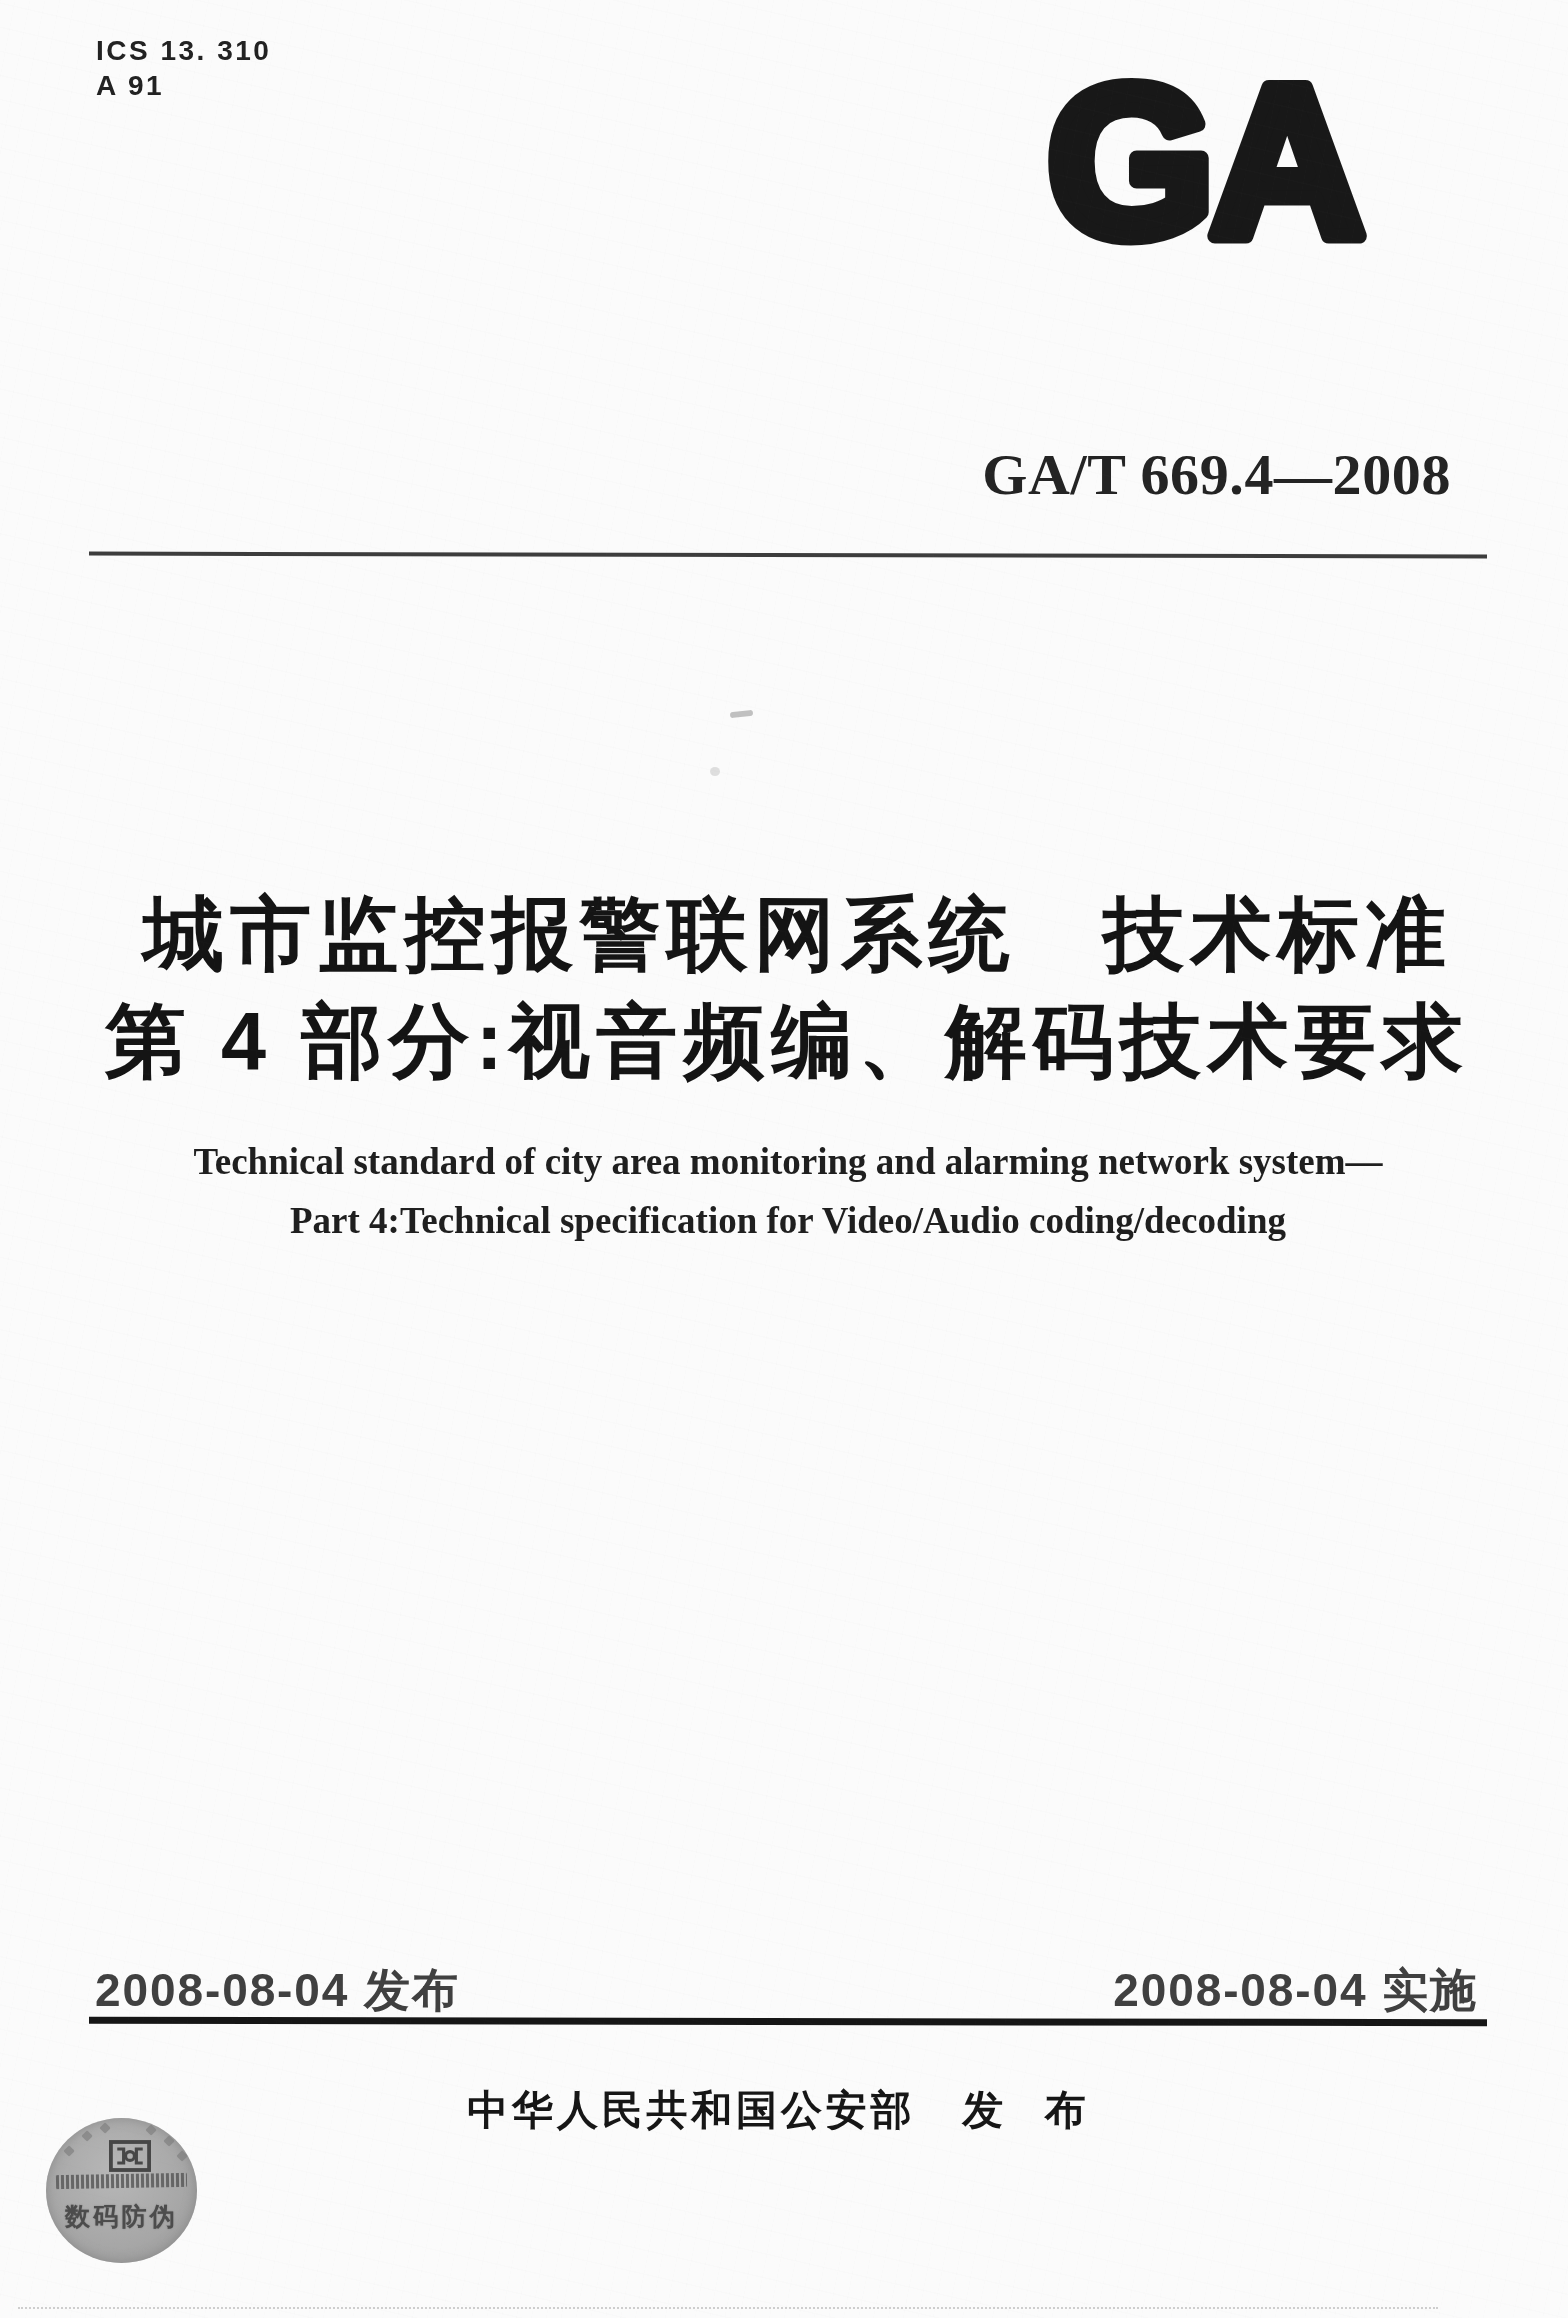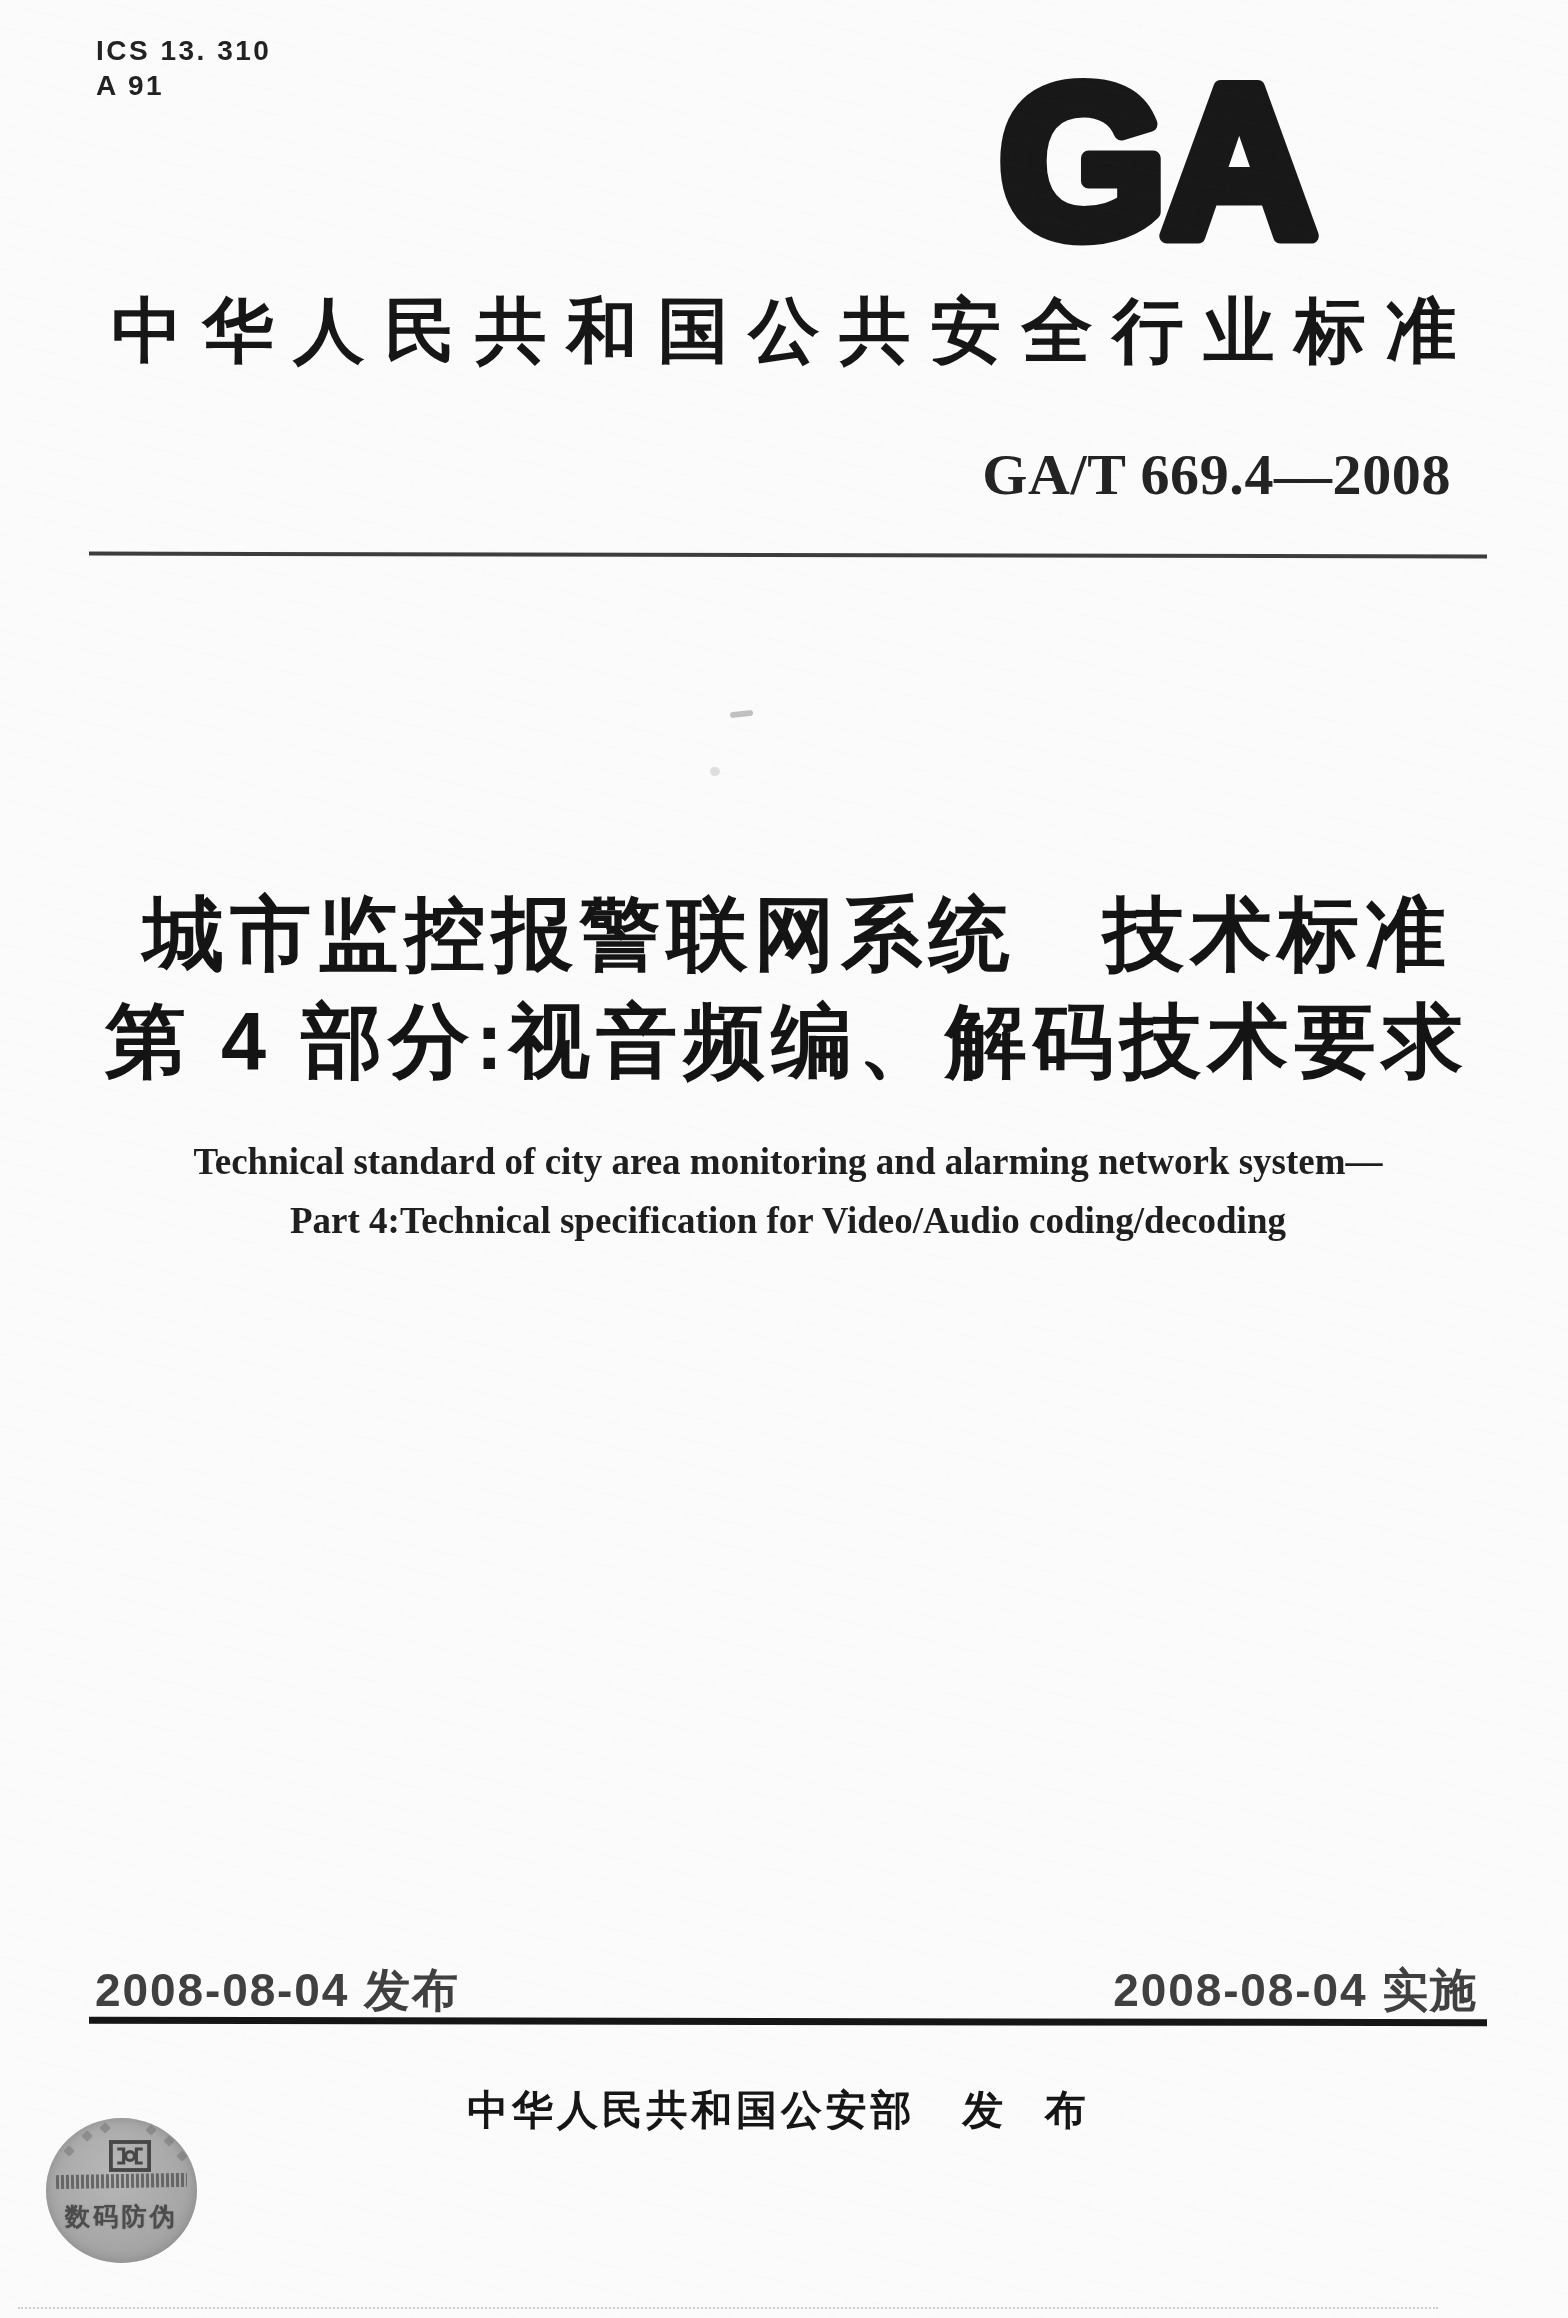--- a/index.html
+++ b/index.html
@@ -15,21 +15,21 @@
   .page::after{
     content:"";position:absolute;inset:0;pointer-events:none;opacity:.16;
     background-image:
       repeating-linear-gradient(13deg, rgba(140,140,140,.14) 0 1.3px, transparent 1.3px 23.5px),
       repeating-linear-gradient(101deg, rgba(150,150,150,.10) 0 0.6px, transparent 0.6px 14.6px);
   }
   .abs{position:absolute;}
 
   .ics{left:96px;top:33px;font-weight:bold;font-size:28px;line-height:35px;letter-spacing:2.5px;color:#222;}
 
-  .logo{left:975px;top:47px;width:361px;height:203px;}
+  .logo{left:1023px;top:47px;width:361px;height:203px;}
   .logo svg{width:100%;height:100%;}
 
   .org-heading{
     left:0;right:0;top:283px;text-align:center;
     font-weight:bold;font-size:71px;line-height:95px;
     letter-spacing:20px;text-indent:20px;color:#161616;white-space:pre;
   }
 
   .std-no{
     top:441px;right:117px;
@@ -91,21 +91,20 @@
     <div>ICS 13. 310</div>
     <div>A 91</div>
   </div>
 
   <div class="abs logo">
     <svg viewBox="0 0 570 320" xmlns="http://www.w3.org/2000/svg">
       <text x="285" y="298" text-anchor="middle" font-family="Liberation Sans, DejaVu Sans, sans-serif" font-size="340" font-weight="bold" letter-spacing="-8" fill="#181818" stroke="#181818" stroke-width="24" stroke-linejoin="round">GA</text>
     </svg>
   </div>
 
-  <div class="abs org-heading">中华人民共和国公共安全行业标准</div>
 
   <div class="abs std-no">GA/T 669.4—2008</div>
 
   <div class="abs rule-thin"></div>
 
   <div class="abs smudge1"></div>
   <div class="abs smudge2"></div>
 
   <div class="abs title-cn title-cn-1">城市监控报警联网系统　技术标准</div>
   <div class="abs title-cn title-cn-2">第 4 部分:视音频编、解码技术要求</div>

